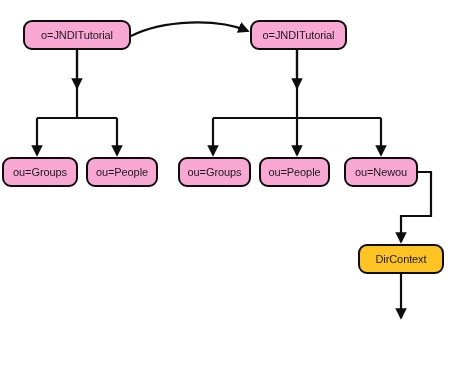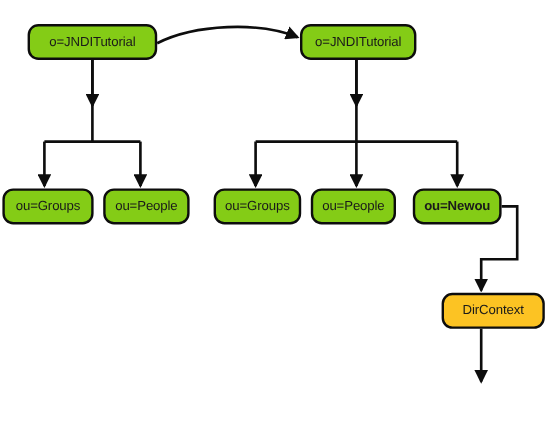--- a/index.html
+++ b/index.html
@@ -30,21 +30,21 @@
     display: flex;
     align-items: center;
     justify-content: center;
     text-align: center;
     color: #1a1a1a;
     font-size: 11px;
     line-height: 13px;
     letter-spacing: -0.1px;
     z-index: 3;
   }
-  .node.blue   { background: #84cc16; }
+  .node.blue   { background: #f9a8d4; }
   .node.gold   { background: #fcc323; }
   .node.green  { background: #c3d7a4; }
   .node .label { padding: 0 4px; white-space: pre-line; }
   .edge-title {
     position: absolute;
     font-family: "Liberation Mono", "DejaVu Sans Mono", monospace;
     font-size: 10px;
     color: #1a1a1a;
     white-space: nowrap;
     z-index: 2;
@@ -100,22 +100,22 @@
   </div>
 
   <div class="node blue" style="left:178px; top:157px; width:73px; height:30px;">
     <span class="label">ou=Groups</span>
   </div>
 
   <div class="node blue" style="left:259px; top:157px; width:71px; height:30px;">
     <span class="label">ou=People</span>
   </div>
 
-  <div class="node blue" style="left:344px; top:157px; width:74px; height:30px;font-weight:bold;">
+  <div class="node blue" style="left:344px; top:157px; width:74px; height:30px;">
     <span class="label">ou=Newou</span>
   </div>
 
-  <div class="node gold" style="left:368px; top:244px; width:86px; height:30px;">
+  <div class="node gold" style="left:358px; top:244px; width:86px; height:30px;">
     <span class="label">DirContext</span>
   </div>
 
 
 </div>
 
 </body></html>

